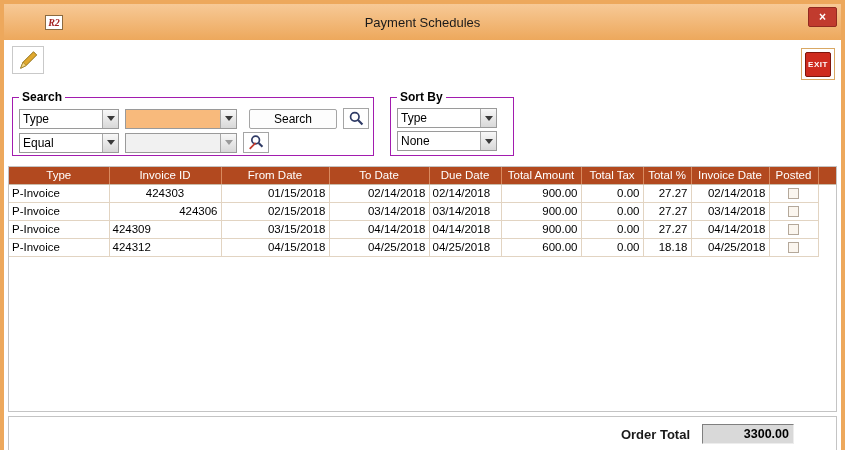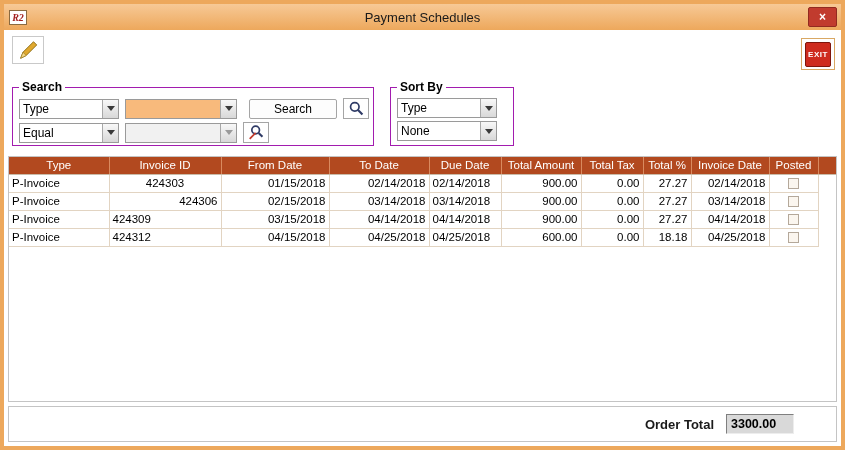--- a/index.html
+++ b/index.html
@@ -3,23 +3,23 @@
 <meta charset="utf-8">
 <style>
   * { box-sizing: border-box; margin: 0; padding: 0; }
   html, body { width: 845px; height: 450px; font-family: "Liberation Sans", sans-serif; }
   .window {
     position: relative; width: 845px; height: 450px;
     border: 4px solid var(--accent-orange, #EDA85C);
     background: #FFFFFF;
   }
   .titlebar {
-    position: relative; height: 26px; width: 100%;
+    position: relative; height: 36px; width: 100%;
     background: linear-gradient(var(--titlebar, #F7C996), var(--accent-orange, #EDA85C));
-    display: flex; align-items: center;
+    display: flex; align-items: center; padding-left: 36px;
   }
   .app-icon {
     margin-left: 5px; width: 18px; height: 15px; background: #FFFFFF;
     border: 1px solid #8A6A40; color: #A32020; font-family: "Liberation Serif", serif;
     font-size: 10px; font-style: italic; font-weight: bold; text-align: center; line-height: 13px;
     z-index: 2;
   }
   .title {
     position: absolute; left: 0; right: 0; text-align: center;
     font-size: 13px; color: #1A1A1A;
@@ -94,23 +94,23 @@
     background: #FBF6EF; vertical-align: middle; cursor: pointer;
   }
 
   .footer-panel {
     position: absolute; left: 4px; top: 376px; width: 829px; height: 36px;
     border: 1px solid #C4C4C4; background: #FFFFFF;
     display: flex; align-items: center; justify-content: flex-end; gap: 12px; padding-right: 42px;
   }
   .total-label { font-size: 13px; font-weight: bold; color: #1A1A1A; }
   .total-box {
-    width: 68px; height: 20px; background: #D9D9D9;
+    width: 92px; height: 20px; background: #D9D9D9;
     border: 1px solid; border-color: #7F7F7F #EDEDED #EDEDED #7F7F7F;
-    font-size: 12.5px; font-weight: bold; line-height: 18px; padding: 0 4px;
+    font-size: 12.5px; font-weight: bold; text-align: right; line-height: 18px; padding: 0 4px;
   }
 </style>
 </head>
 <body>
 
 <div class="window">
   <div class="titlebar">
     <span class="app-icon">R2</span>
     <span class="title">Payment Schedules</span>
     <button class="close-btn">×</button>

